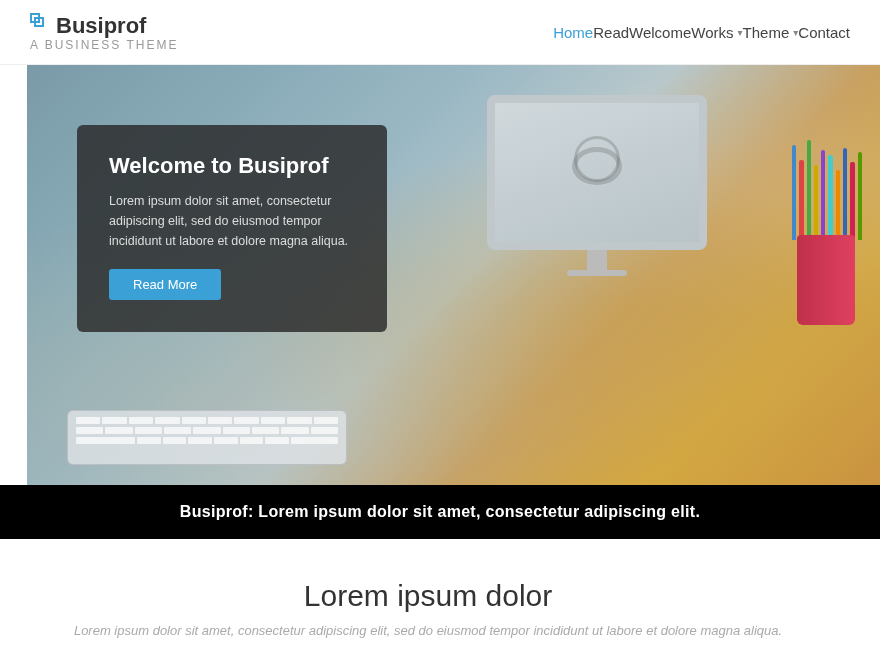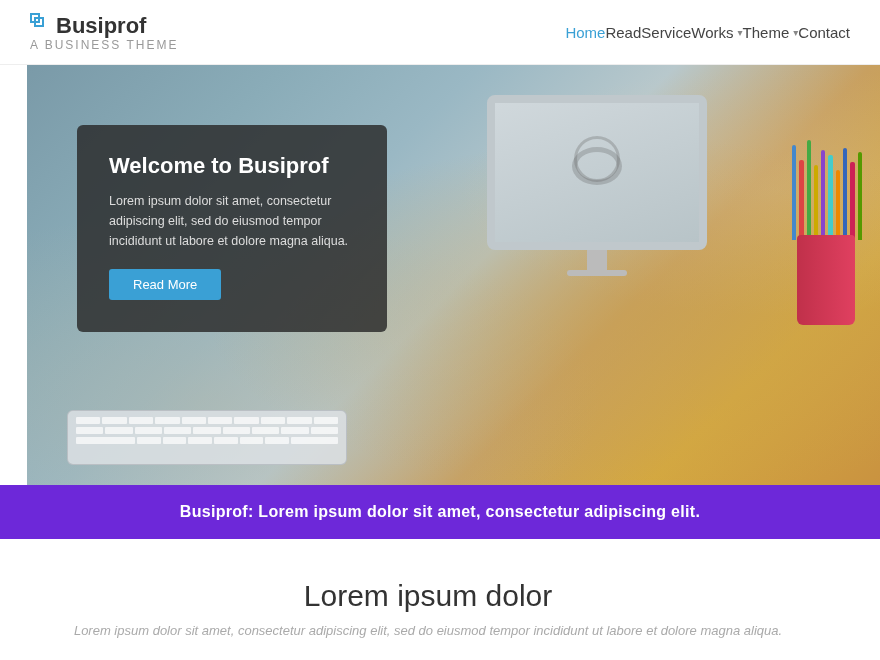--- a/index.html
+++ b/index.html
@@ -215,21 +215,21 @@
       color: #fff;
       border: none;
       padding: 8px 24px;
       border-radius: 3px;
       font-size: 13px;
       cursor: pointer;
     }
 
     
     .banner-strip {
-      background: #6d28d9;
+      background: #000000;
       color: #fff;
       text-align: center;
       padding: 18px 30px;
       font-size: 16px;
       font-weight: 600;
       letter-spacing: 0.3px;
     }
 
     
     .section-main {
@@ -283,21 +283,21 @@
           <rect x="5" y="5" width="8" height="8" stroke="#3aa0d5" stroke-width="2" fill="none"></rect>
         </svg>
       </span>
       <span>Busiprof</span>
     </div>
     <div class="logo-tagline">A Business Theme</div>
   </div>
   <nav>
     <a class="nav-item active">Home</a>
     <a class="nav-item">Read</a>
-    <a class="nav-item">Service</a>
+    <a class="nav-item">Welcome</a>
     <a class="nav-item">
       <span>Works</span>
       <span class="nav-arrow">▾</span>
     </a>
     <a class="nav-item">
       <span>Theme</span>
       <span class="nav-arrow">▾</span>
     </a>
     <a class="nav-item">Contact</a>
   </nav>

